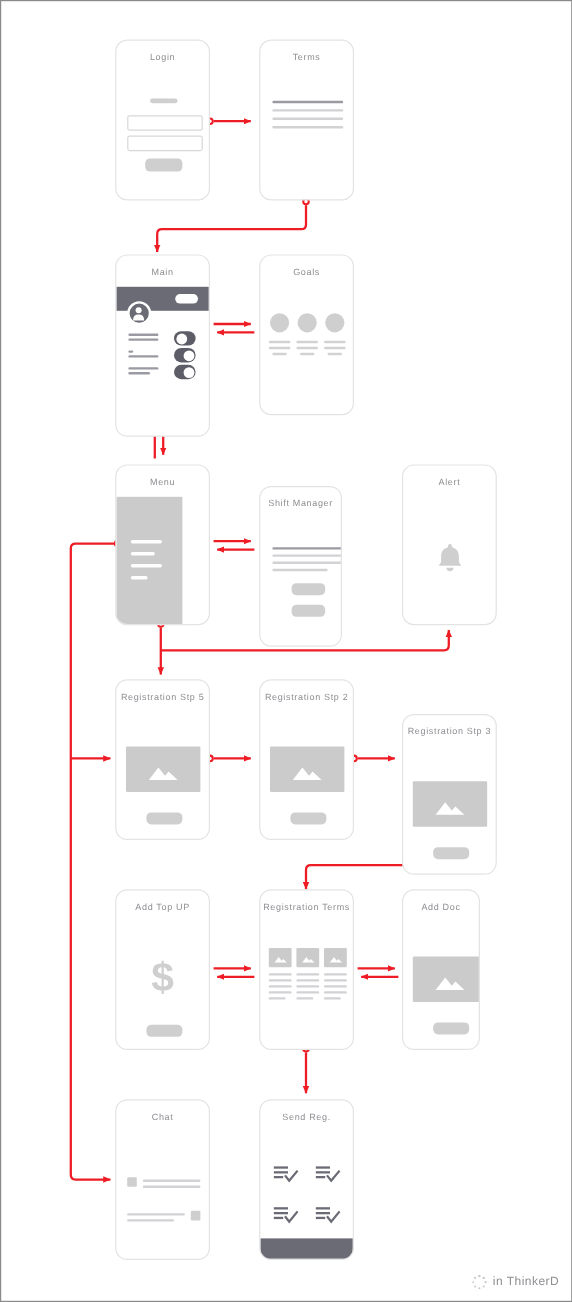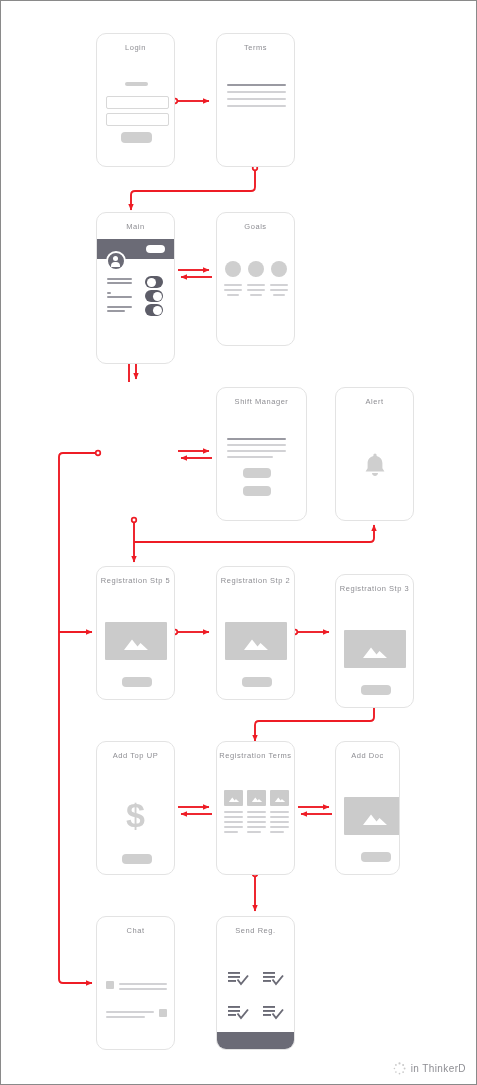--- a/index.html
+++ b/index.html
@@ -169,22 +169,32 @@
       <div class="line" style="left:30px;top:45px;width:18px;"></div>
       <div class="line" style="left:30px;top:50px;width:18px;"></div>
       <div class="line" style="left:33px;top:55px;width:12px;"></div>
 
       <div class="line" style="left:53px;top:45px;width:18px;"></div>
       <div class="line" style="left:53px;top:50px;width:18px;"></div>
       <div class="line" style="left:56px;top:55px;width:12px;"></div>
     </div>
   </div>
 
-
-  <div class="card" style="left:215px;top:386px;width:91px;height:134px;">
+  <div class="card" style="left:95px;top:386px;width:79px;height:134px;">
+    <div class="card-title">Menu</div>
+    <div class="body">
+      <div class="drawer" style="left:0;top:0;width:55px;bottom:0;"></div>
+      <div class="wline" style="left:12px;top:36px;width:26px;"></div>
+      <div class="wline" style="left:12px;top:46px;width:20px;"></div>
+      <div class="wline" style="left:12px;top:56px;width:26px;"></div>
+      <div class="wline" style="left:12px;top:66px;width:14px;"></div>
+    </div>
+  </div>
+
+  <div class="card" style="left:215px;top:404px;width:69px;height:134px;">
     <div class="card-title">Shift Manager</div>
     <div class="body">
       <div class="line-dark" style="left:10px;top:24px;width:59px;"></div>
       <div class="line" style="left:10px;top:30px;width:59px;"></div>
       <div class="line" style="left:10px;top:36px;width:59px;"></div>
       <div class="line" style="left:10px;top:42px;width:46px;"></div>
       <div class="btn" style="left:26px;top:54px;width:28px;height:10px;"></div>
       <div class="btn" style="left:26px;top:72px;width:28px;height:10px;"></div>
     </div>
   </div>
@@ -216,21 +226,21 @@
     <div class="body">
       <div class="imgbox" style="left:8px;top:29px;width:62px;height:38px;">
         <svg width="28" height="14" viewBox="0 0 28 14" style="position:absolute;left:17px;top:15px;">
           <path d="M2 13 L10 2.5 L15.5 9.5 L18.5 6 L26 13 z" fill="#ffffff"></path>
         </svg>
       </div>
       <div class="btn" style="left:25px;top:84px;width:30px;height:10px;"></div>
     </div>
   </div>
 
-  <div class="card" style="left:334px;top:573px;width:79px;height:134px;">
+  <div class="card" style="left:334px;top:594px;width:79px;height:134px;">
     <div class="card-title">Registration Stp 3</div>
     <div class="body">
       <div class="imgbox" style="left:8px;top:29px;width:62px;height:38px;">
         <svg width="28" height="14" viewBox="0 0 28 14" style="position:absolute;left:17px;top:15px;">
           <path d="M2 13 L10 2.5 L15.5 9.5 L18.5 6 L26 13 z" fill="#ffffff"></path>
         </svg>
       </div>
       <div class="btn" style="left:25px;top:84px;width:30px;height:10px;"></div>
     </div>
   </div>

